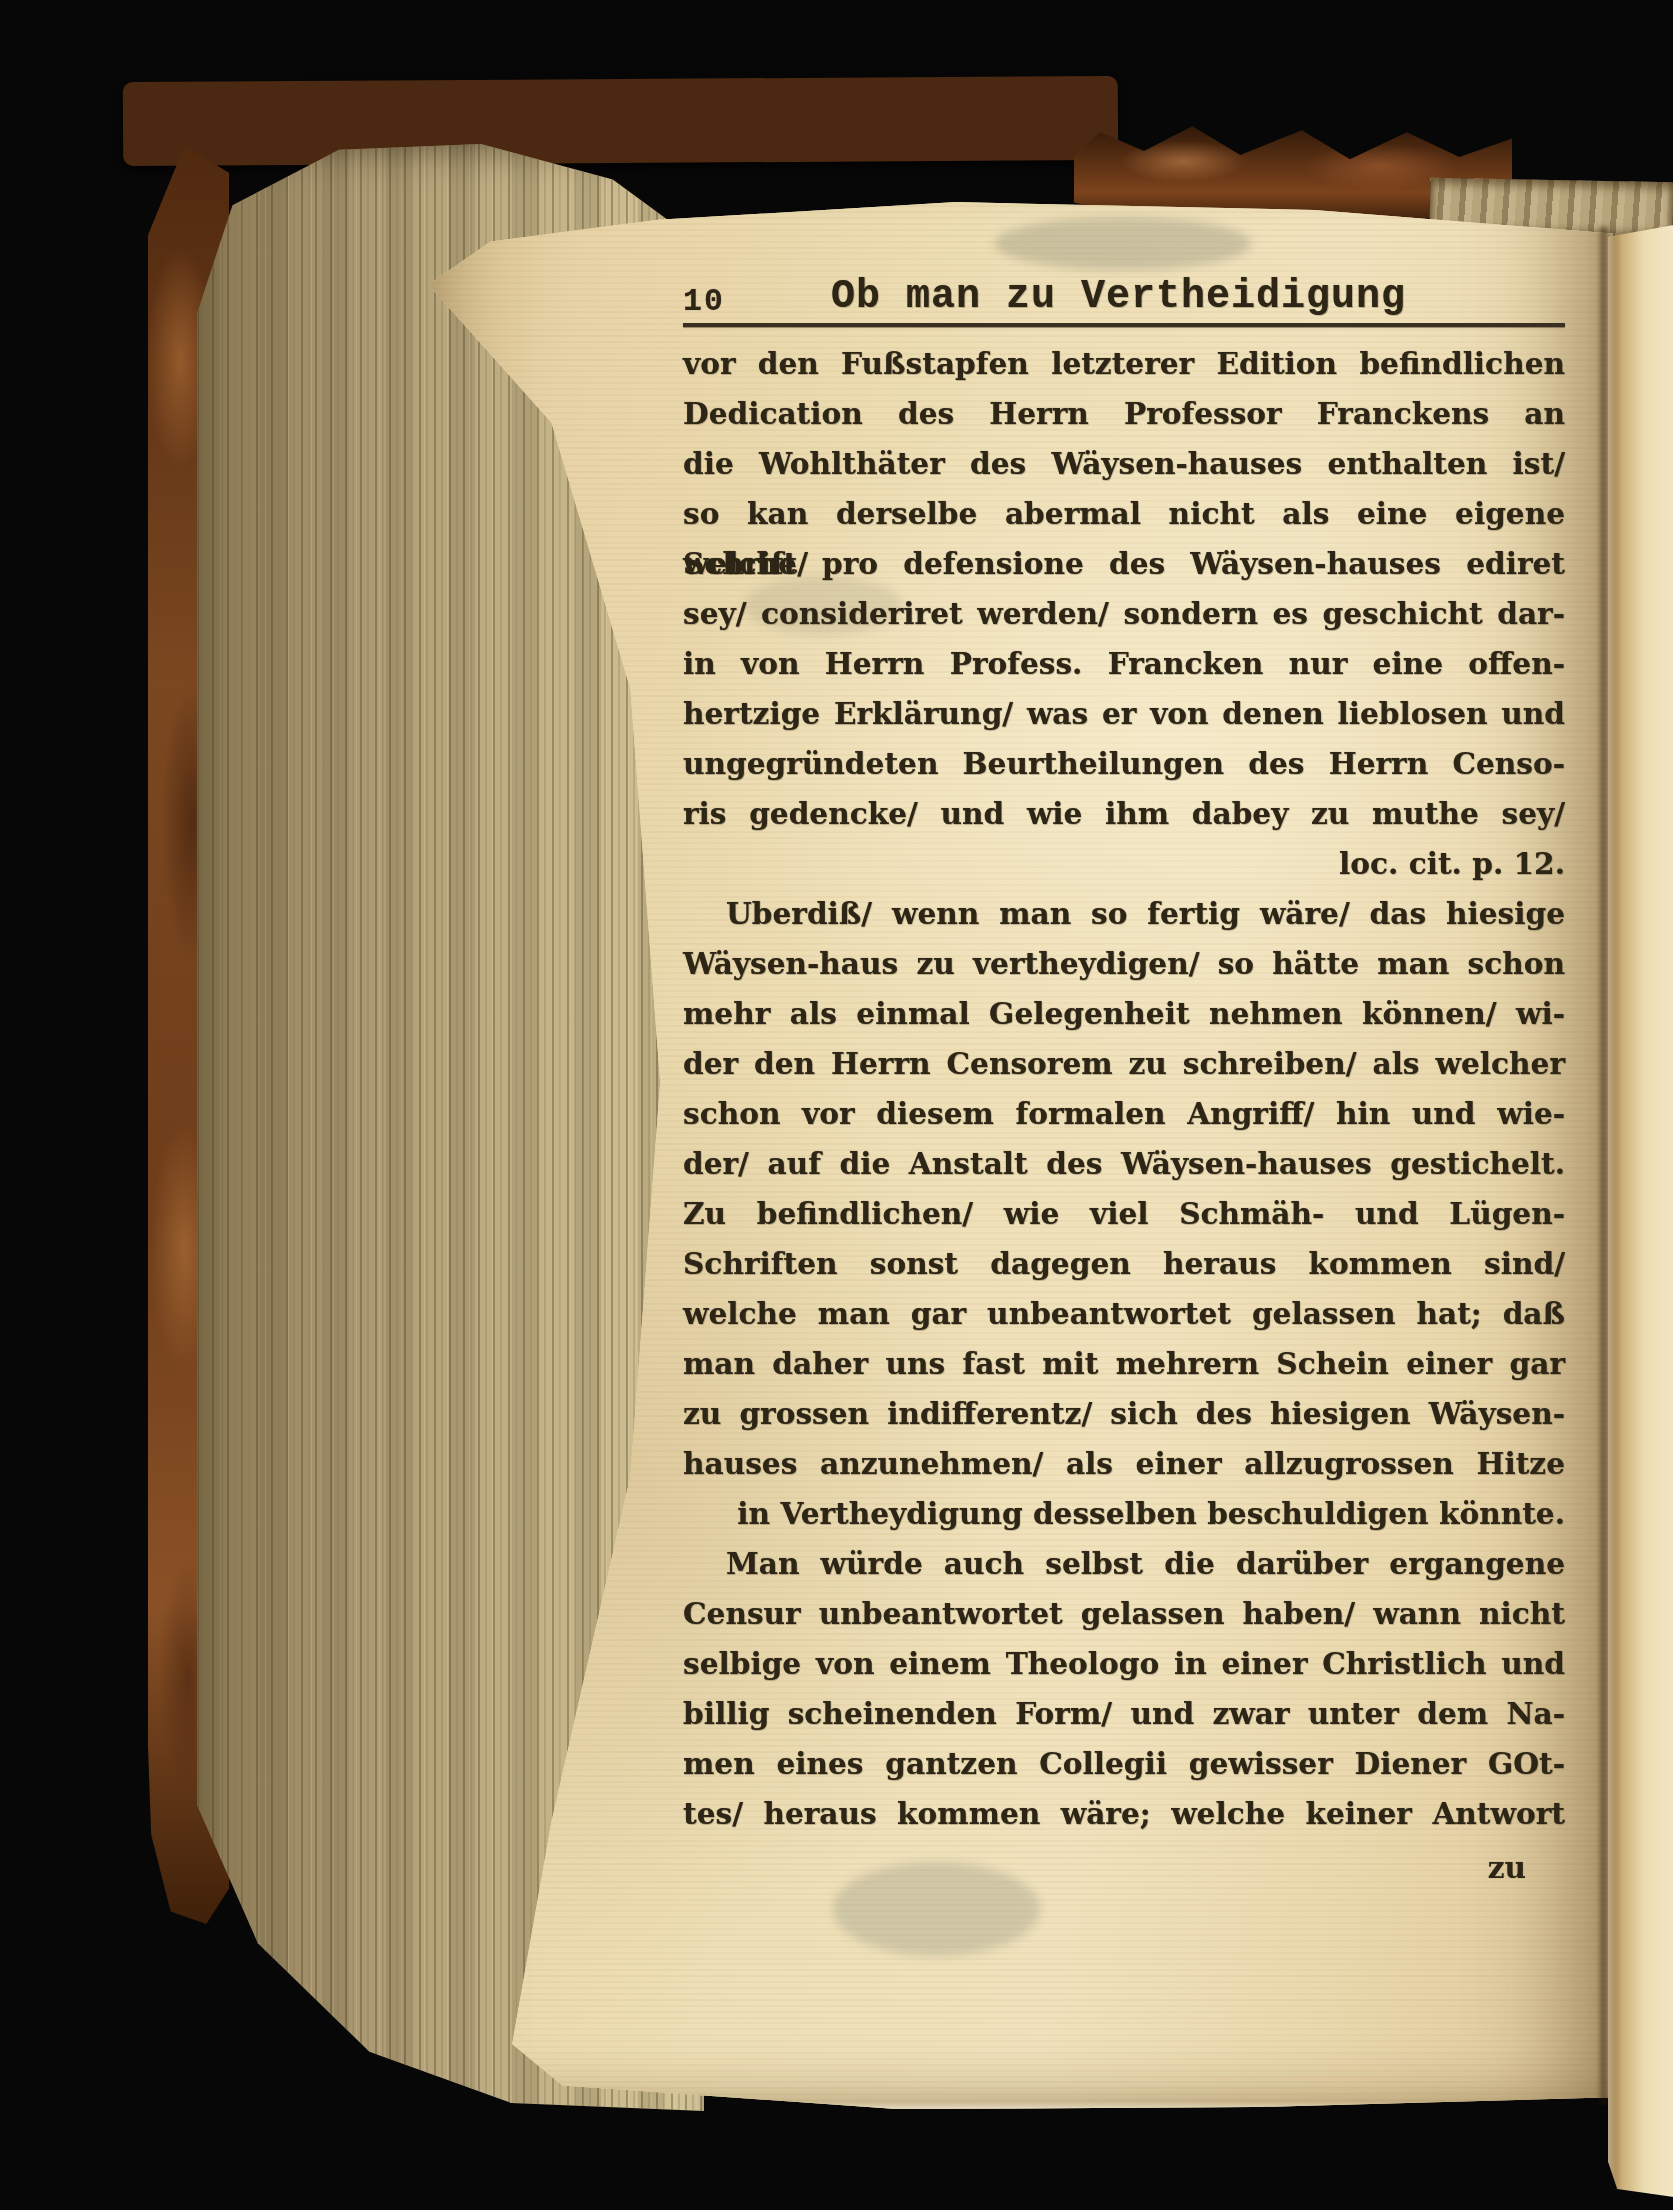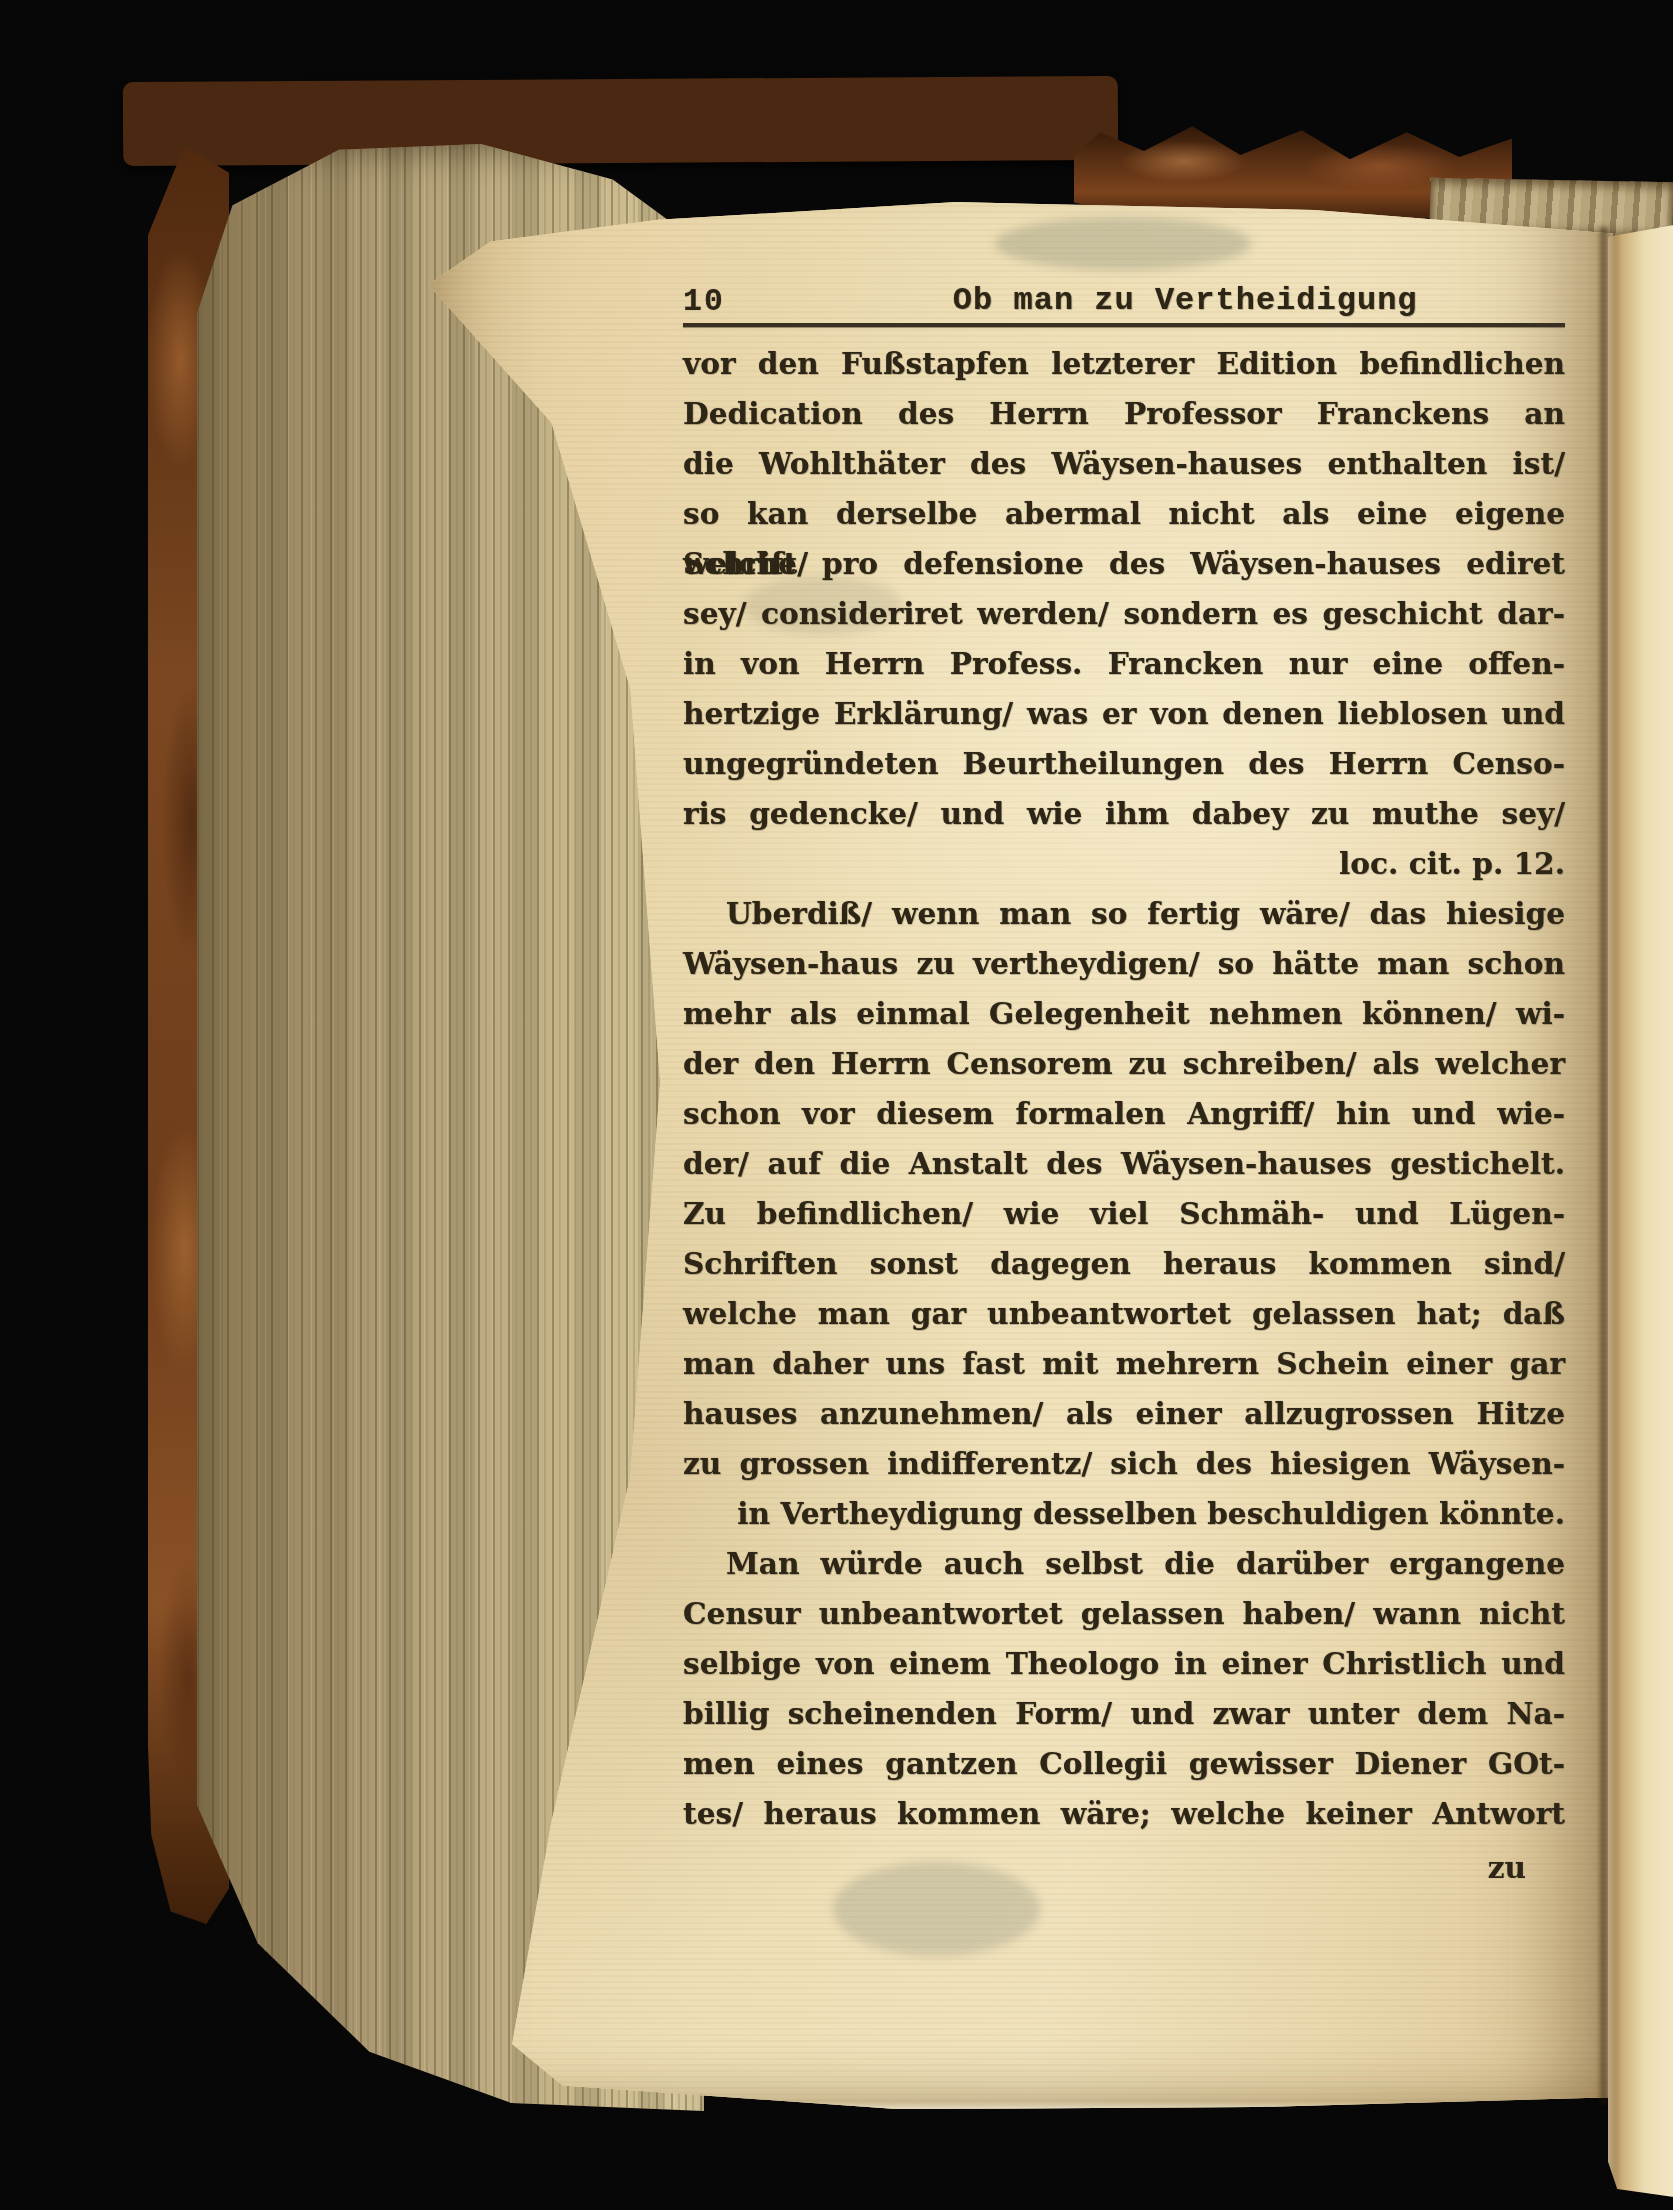--- a/index.html
+++ b/index.html
@@ -97,21 +97,21 @@
     background:linear-gradient(90deg,#8a6a3c 0%,#cdb079 22%,#ecdcb2 55%,#f2e6c4 100%);
     clip-path:polygon(0 0.6%,100% 0%,100% 100%,14% 99.6%,0 98.2%);
     box-shadow:inset 3.9px 0 5.9px rgba(255,248,225,0.5);
   }
 
   
   .text-block{position:absolute;left:264px;top:125px;width:882px;z-index:3;color:var(--ink);}
   .header-row{display:flex;align-items:flex-end;height:51px;font-family:Liberation Mono, monospace;}
   .page-number{width:148px;font-size:31.5px;font-weight:700;letter-spacing:2px;
     text-shadow:0 0 1px rgba(45,35,15,0.55);}
-  .running-title{flex:1;text-align:center;font-size:32px;font-weight:700;letter-spacing:1px;
+  .running-title{flex:1;text-align:left;font-size:40px;font-weight:700;letter-spacing:1px;
     padding-right:25.6px;text-shadow:0 0 1px rgba(45,35,15,0.6), 1px 1px 0 rgba(45,35,15,0.2);}
   .header-rule{height:3.9px;margin-top:3.9px;background:#3a3021;
     box-shadow:0 1px 1px rgba(58,48,33,0.5);}
   .body-text{margin-top:11.8px;}
   .text-line{height:50px;line-height:50px;font-size:29.6px;font-weight:700;
     text-align:right;white-space:nowrap;
     text-shadow:0 0 1px rgba(45,35,15,0.5), 0.7px 0.9px 0 rgba(45,35,15,0.22);}
   .text-line.j{white-space:normal;text-align:justify;text-align-last:justify;text-justify:inter-word;}
   .text-line.ind{padding-left:43px;}
   .catchword-row{margin-top:11.8px;text-align:right;padding-right:39px;
@@ -160,22 +160,22 @@
           <div class="text-line j ind">Uberdiß/ wenn man so fertig wäre/ das hiesige</div>
           <div class="text-line j">Wäysen-haus zu vertheydigen/ so hätte man schon</div>
           <div class="text-line j">mehr als einmal Gelegenheit nehmen können/ wi-</div>
           <div class="text-line j">der den Herrn Censorem zu schreiben/ als welcher</div>
           <div class="text-line j">schon vor diesem formalen Angriff/ hin und wie-</div>
           <div class="text-line j">der/ auf die Anstalt des Wäysen-hauses gestichelt.</div>
           <div class="text-line j">Zu befindlichen/ wie viel Schmäh- und Lügen-</div>
           <div class="text-line j">Schriften sonst dagegen heraus kommen sind/</div>
           <div class="text-line j">welche man gar unbeantwortet gelassen hat; daß</div>
           <div class="text-line j">man daher uns fast mit mehrern Schein einer gar</div>
+          <div class="text-line j">zu grossen indifferentz/ sich des hiesigen Wäysen-</div>
           <div class="text-line j">hauses anzunehmen/ als einer allzugrossen Hitze</div>
-          <div class="text-line j">zu grossen indifferentz/ sich des hiesigen Wäysen-</div>
           <div class="text-line">in Vertheydigung desselben beschuldigen könnte.</div>
           <div class="text-line j ind">Man würde auch selbst die darüber ergangene</div>
           <div class="text-line j">Censur unbeantwortet gelassen haben/ wann nicht</div>
           <div class="text-line j">selbige von einem Theologo in einer Christlich und</div>
           <div class="text-line j">billig scheinenden Form/ und zwar unter dem Na-</div>
           <div class="text-line j">men eines gantzen Collegii gewisser Diener GOt-</div>
           <div class="text-line j">tes/ heraus kommen wäre; welche keiner Antwort</div>
         </div>
       <div class="catchword-row">zu</div>
     </div>

